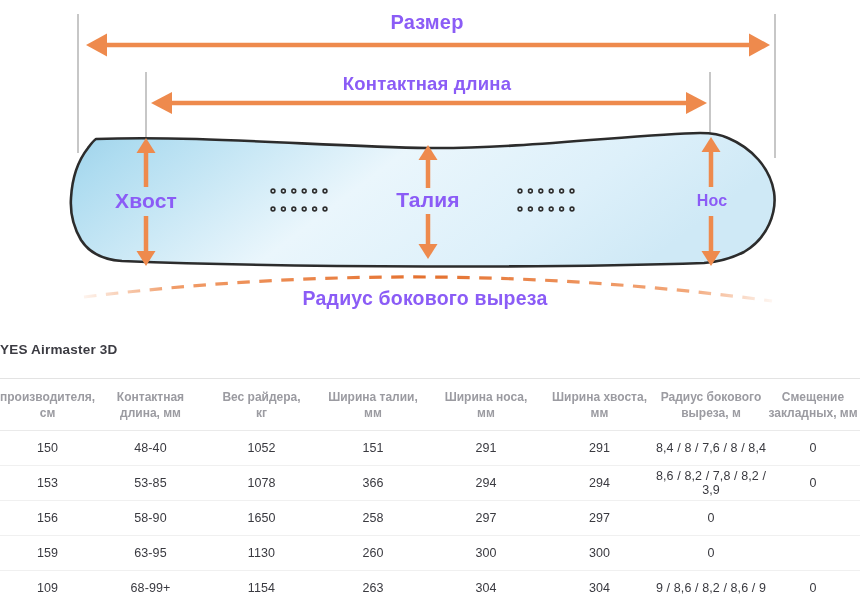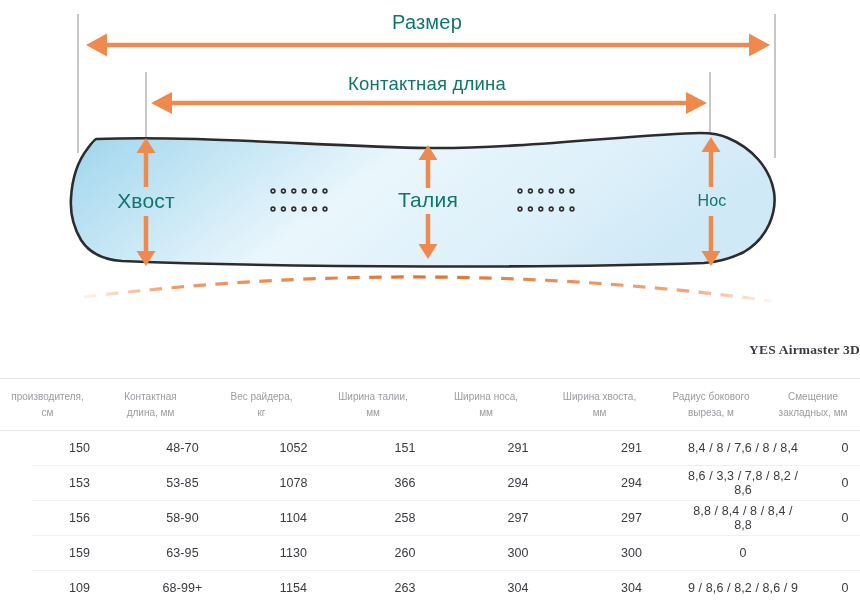--- a/index.html
+++ b/index.html
@@ -3,39 +3,39 @@
 <meta charset="utf-8">
 <style>
   html,body{margin:0;padding:0;background:#fff;}
   .screen{
     position:relative;width:860px;height:600px;background:#ffffff;
     font-family:"Liberation Sans",sans-serif;overflow:hidden;
   }
   
   .dlabel{
     position:absolute;transform:translate(-50%,-50%);
-    color:#0f766e;font-weight:400;white-space:nowrap;letter-spacing:.2px;
+    color:#8b5cf6;font-weight:700;white-space:nowrap;letter-spacing:.2px;
   }
   .lbl-size{left:427px;top:22px;font-size:20px;}
   .lbl-contact{left:427px;top:84px;font-size:18.5px;}
   .lbl-tail{left:146px;top:201px;font-size:21px;}
   .lbl-waist{left:428px;top:200px;font-size:21px;}
   .lbl-nose{left:712px;top:201px;font-size:16px;}
   .lbl-sidecut{left:425px;top:298px;font-size:19.5px;}
   
   .board-title{
-    position:absolute;left:0;right:0;top:342px;text-align:right;
-    font-size:13.5px;font-weight:700;color:#3b3b42;letter-spacing:.2px;font-family:Liberation Serif, serif;
+    position:absolute;left:0;right:0;top:342px;text-align:left;
+    font-size:13.5px;font-weight:700;color:#3b3b42;letter-spacing:.2px;
   }
   
   .spec-table{position:absolute;left:0;top:378px;width:860px;}
   .tgrid{display:grid;grid-template-columns:95px 111px 111px 112px 114px 113px 110px 94px;}
   .thead{height:51px;border-top:1px solid #e3e3e3;border-bottom:1px solid #eaeaea;align-items:center;}
-  .th{text-align:center;color:#9b9ba1;font-size:10px;line-height:16px;font-weight:400;}
-  .trow{height:34px;align-items:center;border-bottom:1px solid #f0f0f0;margin-left:32px;}
+  .th{text-align:center;color:#9b9ba1;font-size:12px;line-height:16px;font-weight:700;}
+  .trow{height:34px;align-items:center;border-bottom:1px solid #f0f0f0;}
   .td{text-align:center;color:#3a3a40;font-size:12.5px;font-weight:500;letter-spacing:.1px;}
   svg{position:absolute;left:0;top:0;}
 </style>
 </head>
 <body>
 
 <div class="screen">
 
   <svg width="860" height="334" viewBox="0 0 860 334">
     <defs>
@@ -120,66 +120,66 @@
     </g>
 
     <path d="M 84 297 Q 428 255 772 301" fill="none" stroke="url(#dashGrad)" stroke-width="3.2" stroke-dasharray="12.5 9.5"></path>
   </svg>
 
   <div class="dlabel lbl-size">Размер</div>
   <div class="dlabel lbl-contact">Контактная длина</div>
   <div class="dlabel lbl-tail">Хвост</div>
   <div class="dlabel lbl-waist">Талия</div>
   <div class="dlabel lbl-nose">Нос</div>
+  <div class="dlabel lbl-sidecut">Радиус бокового выреза</div>
 
   <div class="board-title">YES Airmaster 3D</div>
 
   <div class="spec-table">
 
     <div class="tgrid thead">
       <div class="th"><span>производителя,</span><br><span>см</span></div>
       <div class="th"><span>Контактная</span><br><span>длина, мм</span></div>
       <div class="th"><span>Вес райдера,</span><br><span>кг</span></div>
       <div class="th"><span>Ширина талии,</span><br><span>мм</span></div>
       <div class="th"><span>Ширина носа,</span><br><span>мм</span></div>
       <div class="th"><span>Ширина хвоста,</span><br><span>мм</span></div>
       <div class="th"><span>Радиус бокового</span><br><span>выреза, м</span></div>
       <div class="th"><span>Смещение</span><br><span>закладных, мм</span></div>
     </div>
 
     <div class="tgrid trow">
       <div class="td">150</div>
-      <div class="td">48-70</div>
+      <div class="td">48-40</div>
       <div class="td">1052</div>
       <div class="td">151</div>
       <div class="td">291</div>
       <div class="td">291</div>
       <div class="td">8,4 / 8 / 7,6 / 8 / 8,4</div>
       <div class="td">0</div>
     </div>
 
     <div class="tgrid trow">
       <div class="td">153</div>
       <div class="td">53-85</div>
       <div class="td">1078</div>
       <div class="td">366</div>
       <div class="td">294</div>
       <div class="td">294</div>
-      <div class="td">8,6 / 3,3 / 7,8 / 8,2 / 8,6</div>
+      <div class="td">8,6 / 8,2 / 7,8 / 8,2 / 3,9</div>
       <div class="td">0</div>
     </div>
 
     <div class="tgrid trow">
       <div class="td">156</div>
       <div class="td">58-90</div>
-      <div class="td">1104</div>
+      <div class="td">1650</div>
       <div class="td">258</div>
       <div class="td">297</div>
       <div class="td">297</div>
-      <div class="td">8,8 / 8,4 / 8 / 8,4 / 8,8</div>
       <div class="td">0</div>
     </div>
 
     <div class="tgrid trow">
       <div class="td">159</div>
       <div class="td">63-95</div>
       <div class="td">1130</div>
       <div class="td">260</div>
       <div class="td">300</div>
       <div class="td">300</div>

